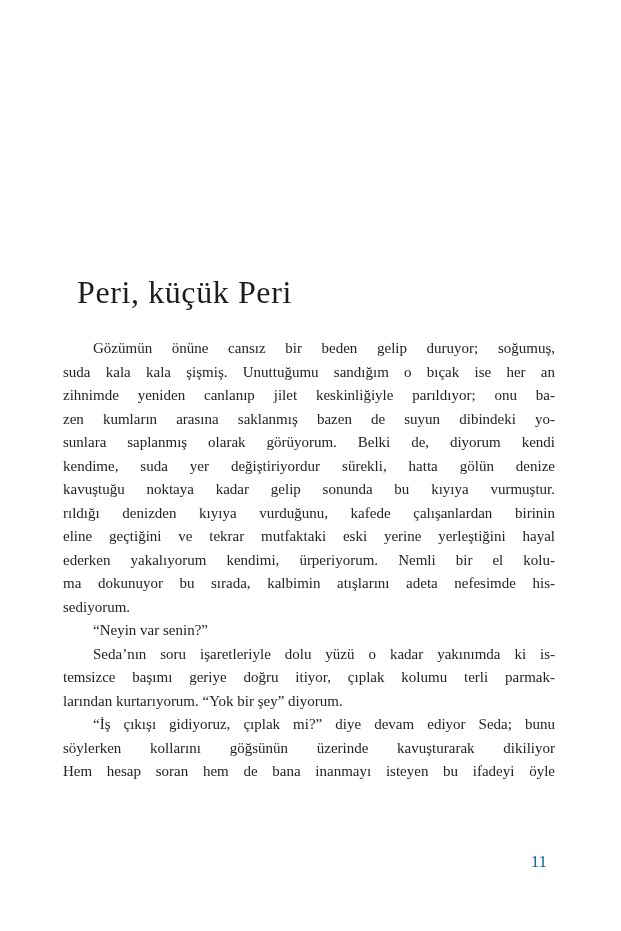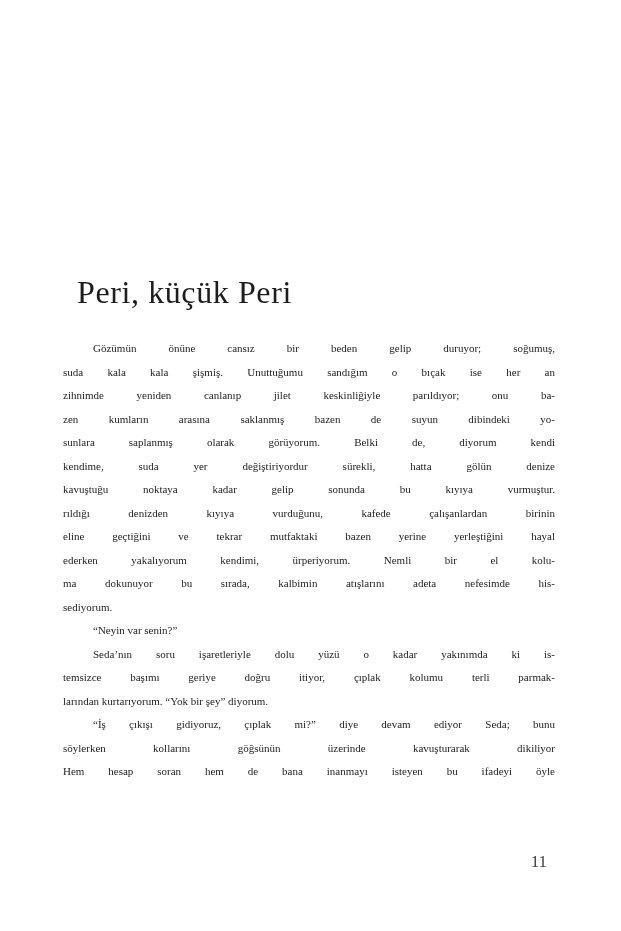--- a/index.html
+++ b/index.html
@@ -25,21 +25,21 @@
     font-weight: normal;
     line-height: 1;
     letter-spacing: 0.6px;
     color: #1d1d1d;
   }
   .body-text {
     position: absolute;
     left: 63px;
     top: 337px;
     width: 492px;
-    font-size: 11px;
+    font-size: 15px;
     line-height: 23.5px;
   }
   .paragraph {
     margin: 0;
     padding: 0;
   }
   .line {
     text-align: justify;
     text-align-last: justify;
     height: 23.5px;
@@ -50,42 +50,42 @@
   }
   .line.rag {
     text-align: left;
     text-align-last: auto;
   }
   .page-number {
     position: absolute;
     top: 852px;
     right: 74px;
     font-size: 17px;
-    color: #404040;
+    color: #0369a1;
   }
 </style>
 </head>
 <body>
 
 <div class="book-page">
 
   <h1 class="chapter-title">Peri, küçük Peri</h1>
 
   <div class="body-text">
 
     <div class="paragraph">
       <div class="line indent">Gözümün önüne cansız bir beden gelip duruyor; soğumuş,</div>
       <div class="line">suda kala kala şişmiş. Unuttuğumu sandığım o bıçak ise her an</div>
       <div class="line">zihnimde yeniden canlanıp jilet keskinliğiyle parıldıyor; onu ba-</div>
       <div class="line">zen kumların arasına saklanmış bazen de suyun dibindeki yo-</div>
       <div class="line">sunlara saplanmış olarak görüyorum. Belki de, diyorum kendi</div>
       <div class="line">kendime, suda yer değiştiriyordur sürekli, hatta gölün denize</div>
       <div class="line">kavuştuğu noktaya kadar gelip sonunda bu kıyıya vurmuştur.</div>
       <div class="line">rıldığı denizden kıyıya vurduğunu, kafede çalışanlardan birinin</div>
-      <div class="line">eline geçtiğini ve tekrar mutfaktaki bazen yerine yerleştiğini hayal</div>
+      <div class="line">eline geçtiğini ve tekrar mutfaktaki eski yerine yerleştiğini hayal</div>
       <div class="line">ederken yakalıyorum kendimi, ürperiyorum. Nemli bir el kolu-</div>
       <div class="line">ma dokunuyor bu sırada, kalbimin atışlarını adeta nefesimde his-</div>
       <div class="line rag">sediyorum.</div>
     </div>
 
     <div class="paragraph">
       <div class="line indent rag">“Neyin var senin?”</div>
     </div>
 
     <div class="paragraph">

